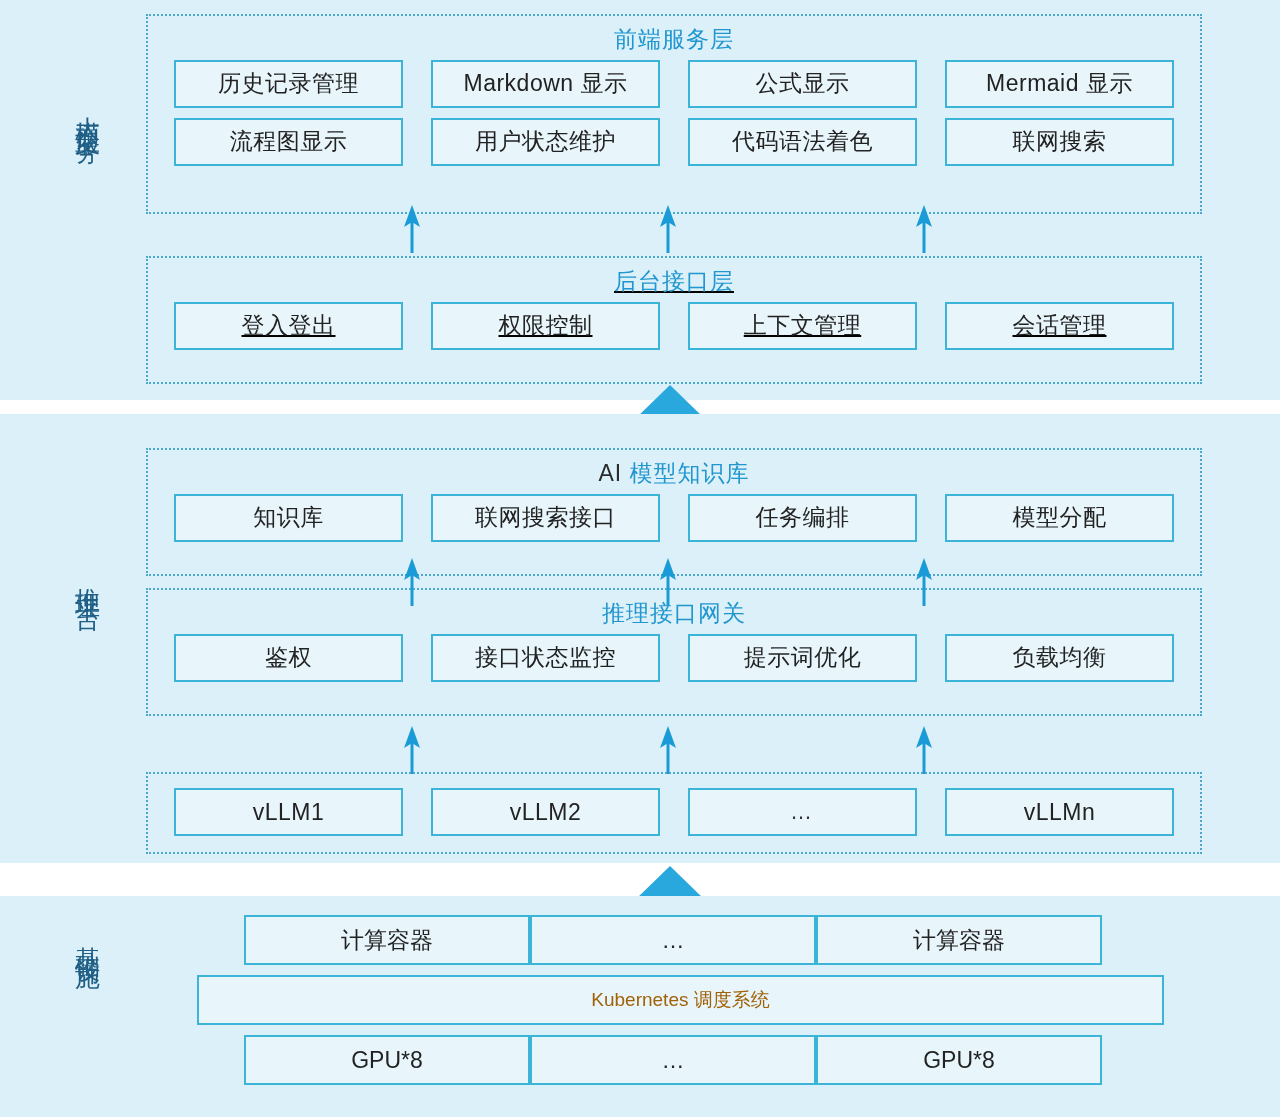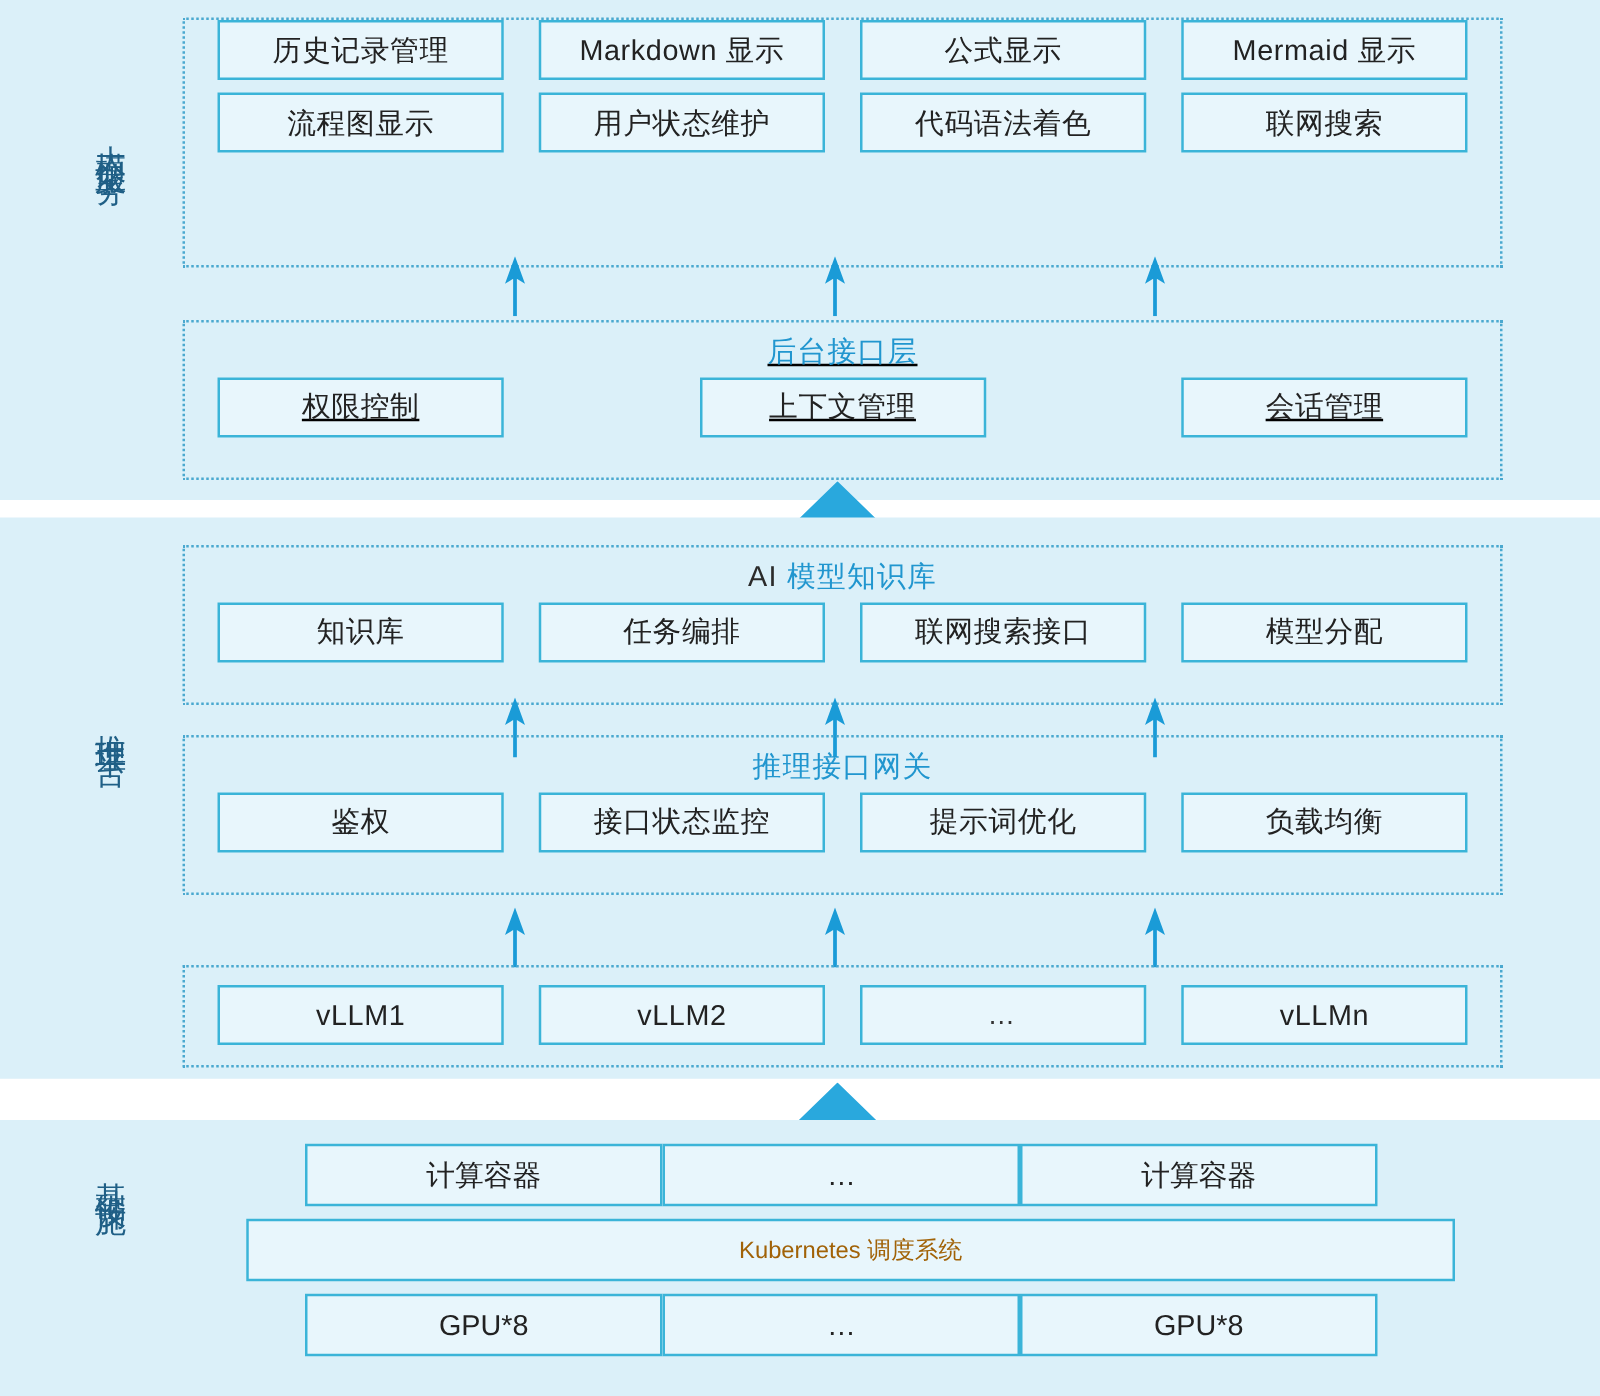--- a/index.html
+++ b/index.html
@@ -163,20 +163,21 @@
 </head>
 <body>
 
 <div id="diagram">
 
   <div class="band band-llm"></div>
 
   <div class="side-label side-llm">大模型服务</div>
 
   <div class="group" style="top:14px; height:200px;">
+    <div class="group-title">前端服务层</div>
     <div class="row">
       <div class="node">历史记录管理</div>
       <div class="node">Markdown 显示</div>
       <div class="node">公式显示</div>
       <div class="node">Mermaid 显示</div>
     </div>
     <div class="row">
       <div class="node">流程图显示</div>
       <div class="node">用户状态维护</div>
       <div class="node">代码语法着色</div>
@@ -190,43 +191,44 @@
   <svg class="arrow-thin" style="left:657px; top:205px;" viewBox="0 0 22 48">
     <path d="M11 0 L19 22 L12.5 18 L12.5 48 L9.5 48 L9.5 18 L3 22 Z" fill="#1a9bd7"></path>
   </svg>
   <svg class="arrow-thin" style="left:913px; top:205px;" viewBox="0 0 22 48">
     <path d="M11 0 L19 22 L12.5 18 L12.5 48 L9.5 48 L9.5 18 L3 22 Z" fill="#1a9bd7"></path>
   </svg>
 
   <div class="group" style="top:256px; height:128px;text-decoration:underline;">
     <div class="group-title">后台接口层</div>
     <div class="row">
+      <div class="node">登入登出</div>
       <div class="node">权限控制</div>
       <div class="node">上下文管理</div>
       <div class="node">会话管理</div>
     </div>
   </div>
 
   <svg class="arrow-big" style="left:635px; top:385px; height:58px;" viewBox="0 0 70 58">
     <path d="M35 0 L70 34 L48 34 L48 58 L22 58 L22 34 L0 34 Z" fill="#29a8dd"></path>
   </svg>
 
   <div class="band band-infer"></div>
 
   <div class="side-label side-infer">推理平台</div>
 
-  <div class="group" style="top:436px; height:128px;">
+  <div class="group" style="top:448px; height:128px;">
     <div class="group-title">
       <span class="lead-dark">AI</span>
       <span>模型知识库</span>
     </div>
     <div class="row">
       <div class="node">知识库</div>
+      <div class="node">联网搜索接口</div>
       <div class="node">任务编排</div>
-      <div class="node">联网搜索接口</div>
       <div class="node">模型分配</div>
     </div>
   </div>
 
   <svg class="arrow-thin" style="left:401px; top:558px;" viewBox="0 0 22 48">
     <path d="M11 0 L19 22 L12.5 18 L12.5 48 L9.5 48 L9.5 18 L3 22 Z" fill="#1a9bd7"></path>
   </svg>
   <svg class="arrow-thin" style="left:657px; top:558px;" viewBox="0 0 22 48">
     <path d="M11 0 L19 22 L12.5 18 L12.5 48 L9.5 48 L9.5 18 L3 22 Z" fill="#1a9bd7"></path>
   </svg>

